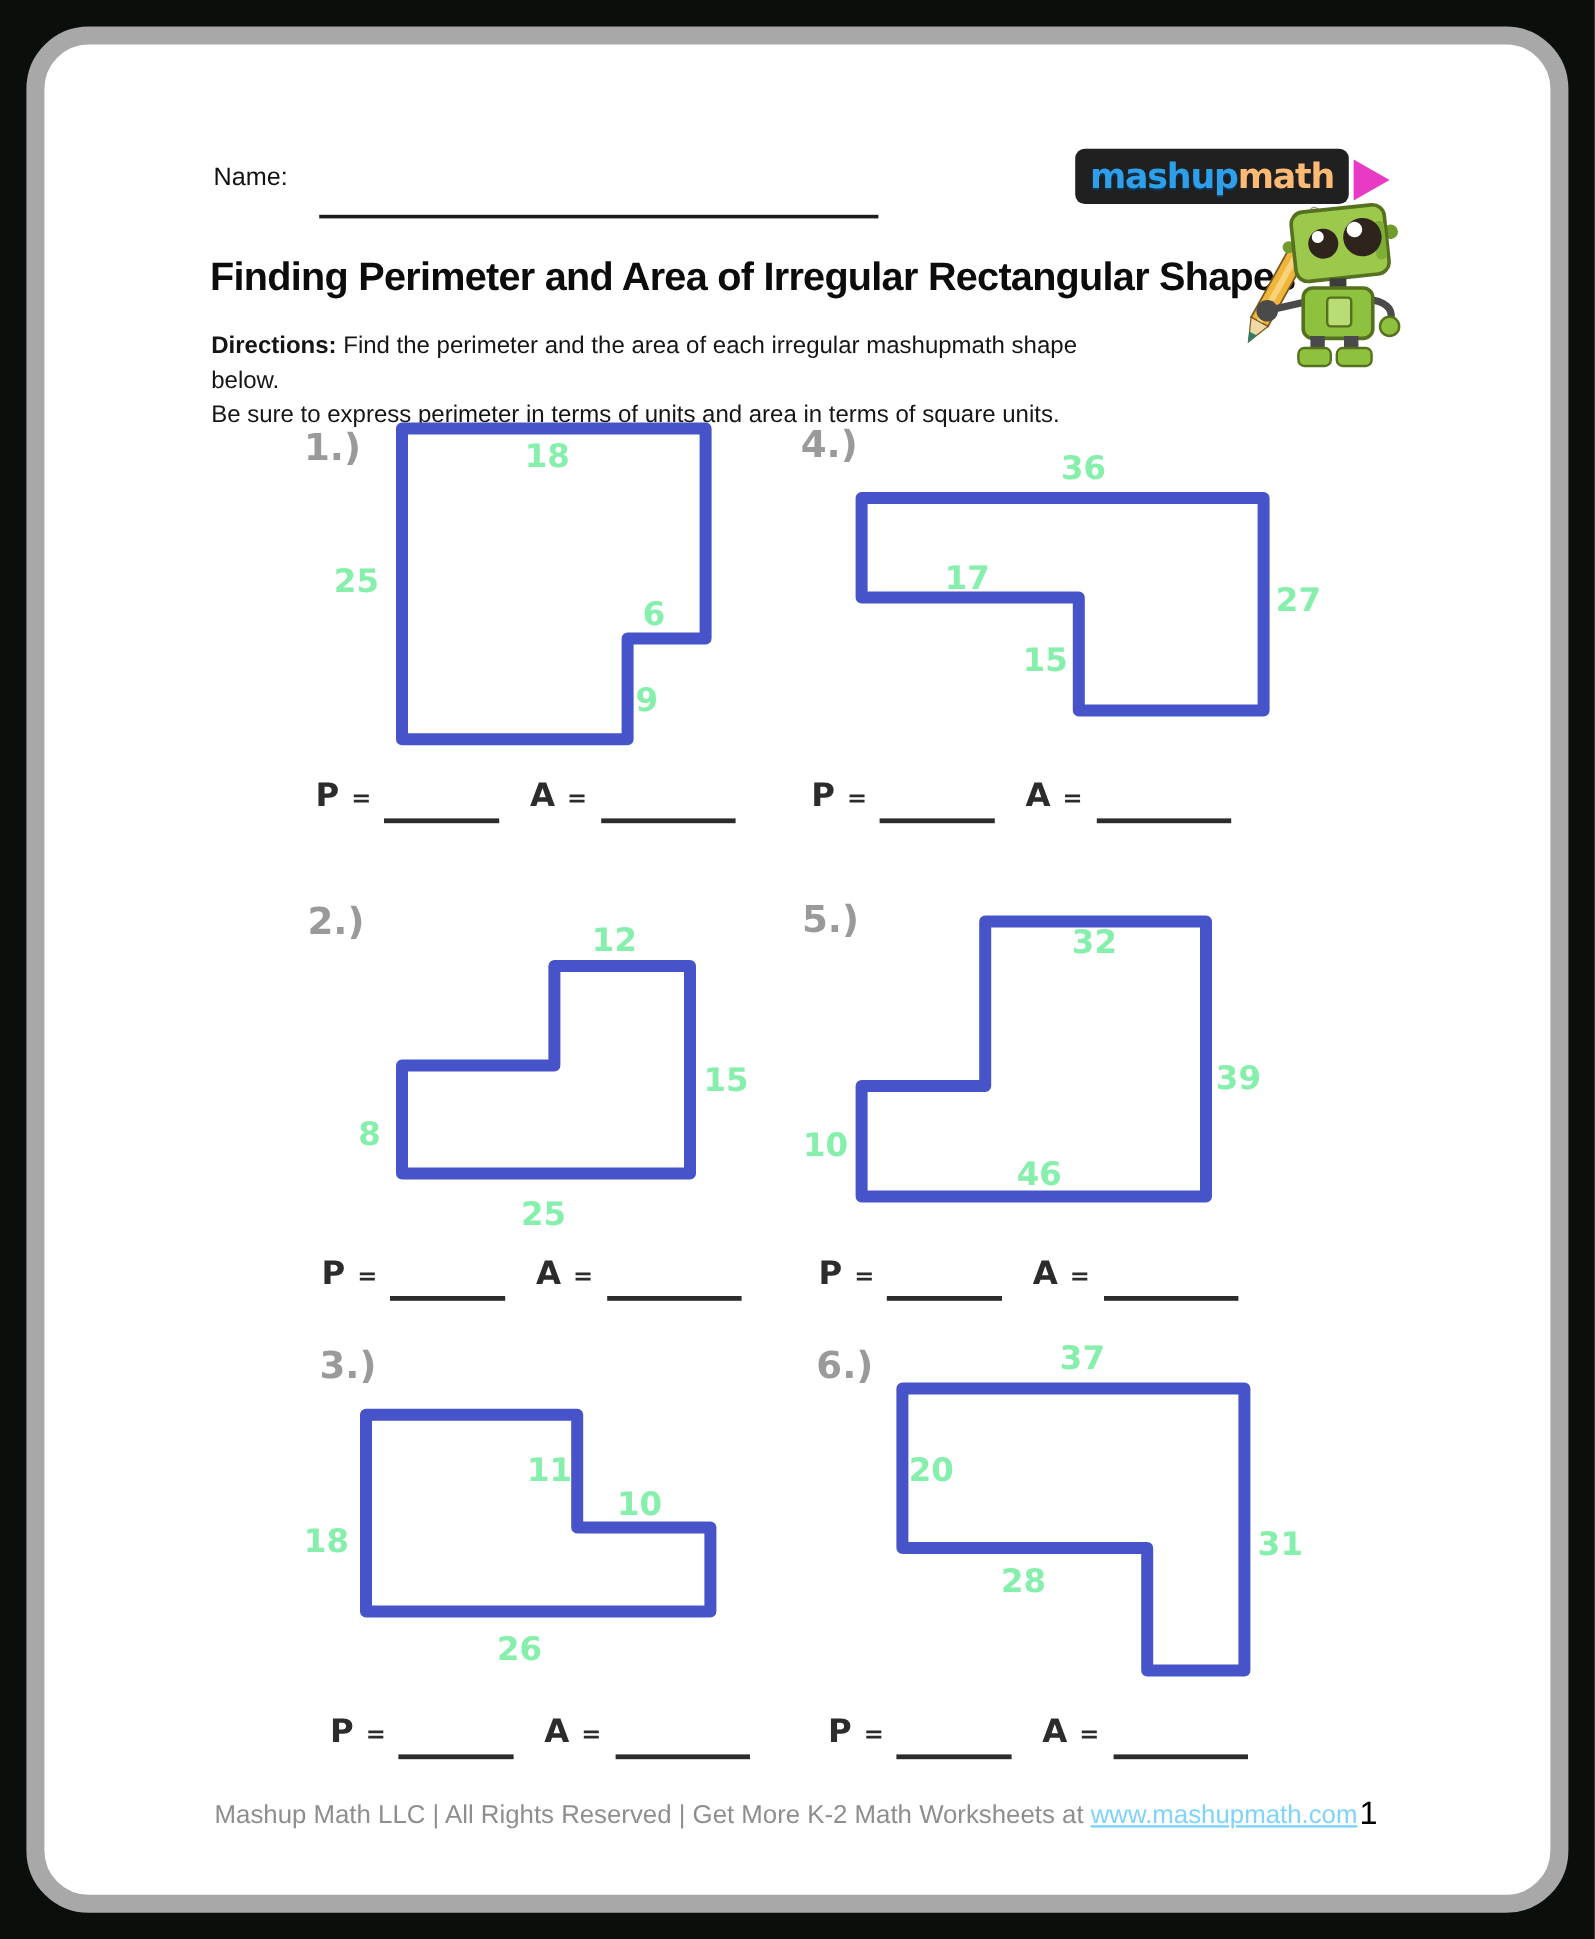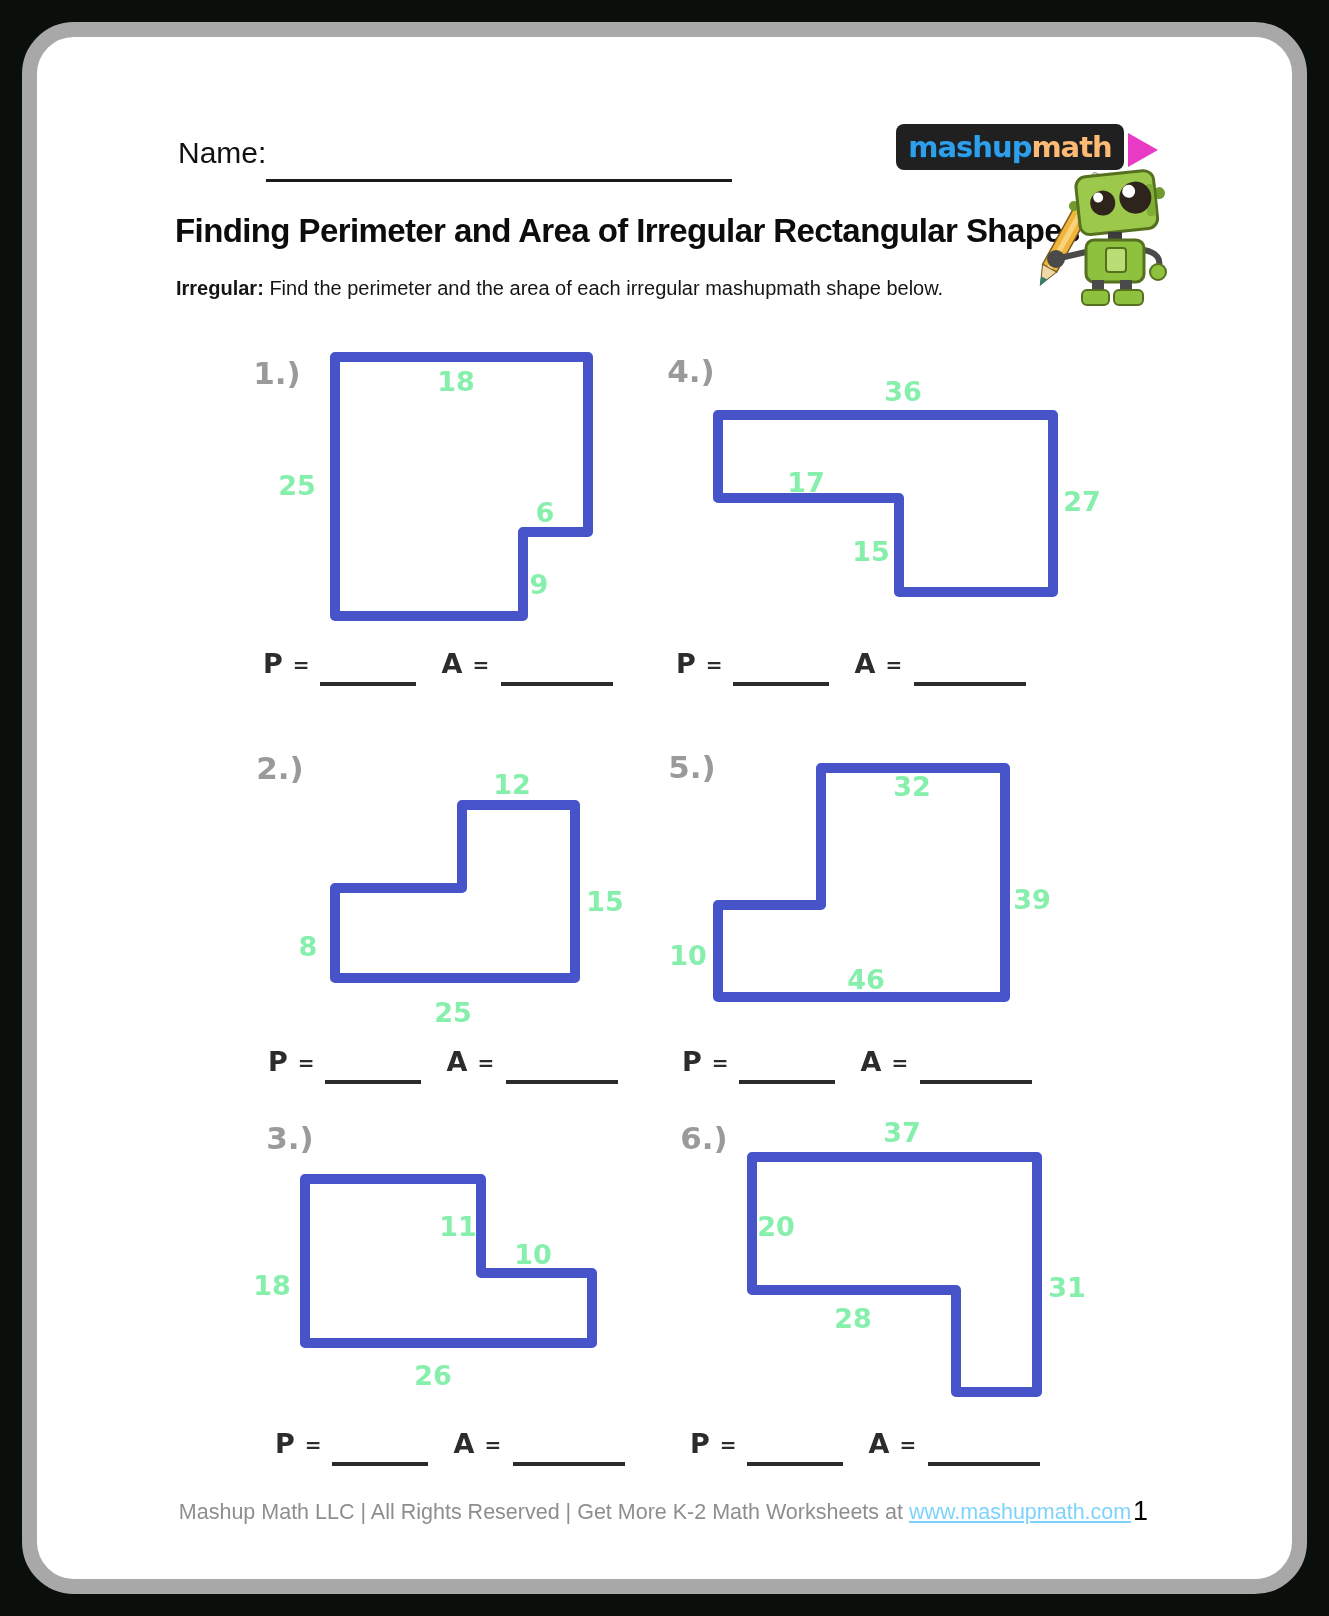--- a/index.html
+++ b/index.html
@@ -6,21 +6,21 @@
   body{
     width:1329px;height:1616px;position:relative;
     background:#0b0f0b;overflow:hidden;
     font-family:"Liberation Sans",sans-serif;
   }
   .paper{
     position:absolute;left:22px;top:22px;width:1255px;height:1542px;
     background:#ffffff;border:15px solid #a8a8a8;border-radius:52px;
   }
   
-  .name-label{position:absolute;left:178px;top:136px;font-size:30px;color:#111;}
+  .name-label{position:absolute;left:178px;top:136px;font-size:21px;color:#111;}
   .name-line{position:absolute;left:266px;top:179px;width:466px;height:0;border-top:3px solid #1c1c1c;}
   .title{position:absolute;left:175px;top:212px;font-size:33px;font-weight:700;letter-spacing:-0.6px;color:#0c0c0c;white-space:nowrap;}
   .directions{position:absolute;left:176px;top:274px;width:780px;font-size:20px;line-height:29px;color:#151515;}
   .directions b{font-weight:700;}
   
   .logo-box{
     position:absolute;left:896px;top:124px;width:228px;height:46px;background:#202020;border-radius:8px;
     display:flex;align-items:center;justify-content:center;
     font-family:"DejaVu Sans",sans-serif;font-weight:700;font-size:29px;letter-spacing:-1px;
   }
@@ -63,22 +63,23 @@
 </style>
 </head>
 <body>
 
 <div class="paper"></div>
 
 <div class="name-label">Name:</div>
 <div class="name-line"></div>
 <div class="title">Finding Perimeter and Area of Irregular Rectangular Shapes</div>
 <div class="directions">
-  <b>Irregular:</b>
+  <b>Directions:</b>
   <span>Find the perimeter and the area of each irregular mashupmath shape below.</span><br>
+  <span>Be sure to express perimeter in terms of units and area in terms of square units.</span>
 </div>
 
 <div class="logo-box">
   <span class="logo-blue">mashup</span>
     <span class="logo-green">math</span>
 </div>
 <div class="play-tri"></div>
 
 <svg class="robot" width="170" height="158" viewBox="0 0 170 158">
   <g transform="rotate(29 60 75)">

